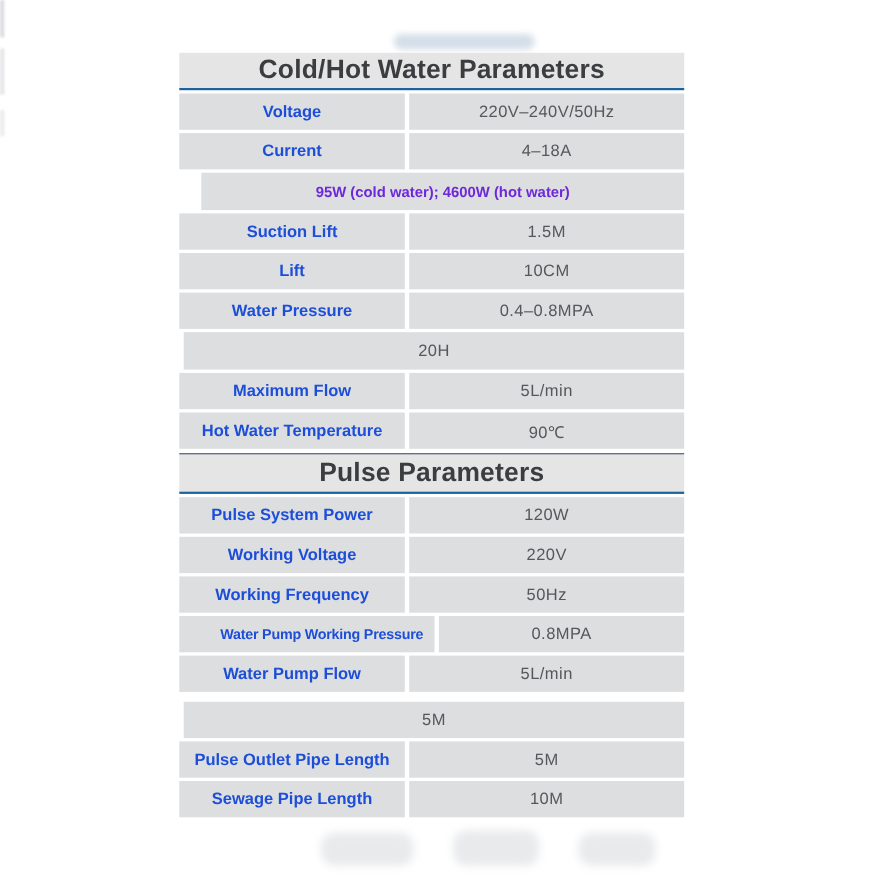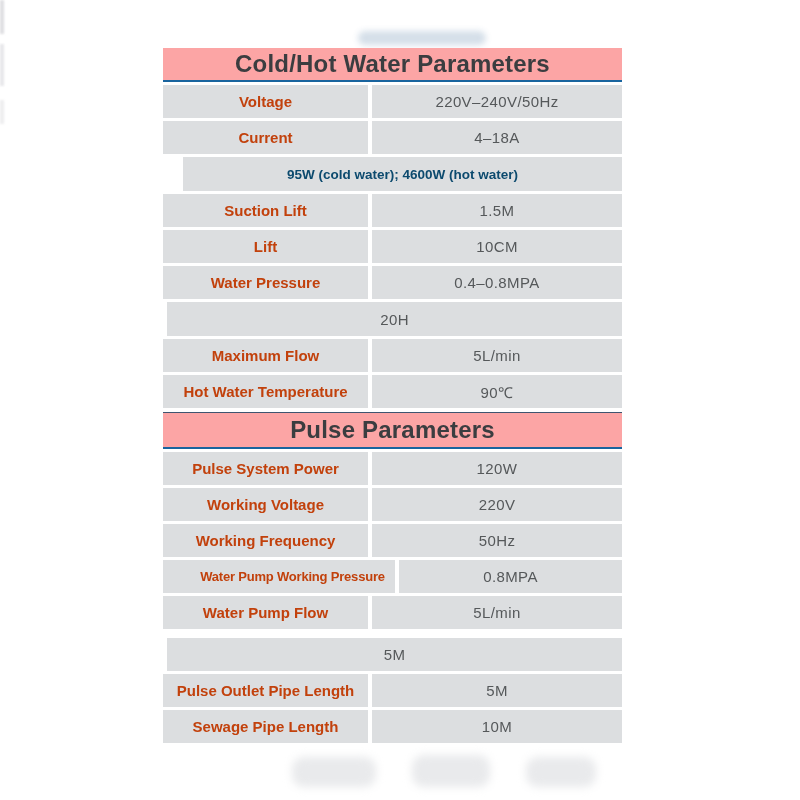--- a/index.html
+++ b/index.html
@@ -12,21 +12,21 @@
     overflow: hidden;
     position: relative;
   }
   #spec-table {
     position: absolute;
     left: 163px;
     top: 48px;
     width: 459px;
   }
   .sec-header {
-    background: #fca5a5;
+    background: #e5e5e5;
     border-bottom: 2px solid #19649e;
     height: 32px;
     display: flex;
     align-items: center;
     justify-content: center;
     font-size: 24px;
     font-weight: bold;
     color: #3b3d40;
     letter-spacing: 0.2px;
   }
@@ -44,34 +44,34 @@
     background: #dcdee0;
     display: flex;
     align-items: center;
     justify-content: center;
     text-align: center;
   }
   .label-cell {
     width: 205px;
     font-weight: bold;
     font-size: 15px;
-    color: #c2410c;
+    color: #1d4ed8;
   }
   .value-cell {
     flex: 1;
     margin-left: 4px;
     font-size: 15px;
     color: #55585a;
     letter-spacing: 0.4px;
   }
   
   .sec1 .row:nth-of-type(4) .value-cell {
     font-weight: bold;
     font-size: 13.5px;
-    color: #0c4a6e;
+    color: #6d28d9;
     letter-spacing: 0px;
     margin-left: 20px;
   }
   .sec1 .row:nth-of-type(4),
   .sec1 .row:nth-of-type(8) { height: 34px; }
   
   .sec2 .row:nth-of-type(5) .label-cell {
     font-size: 13px;
     letter-spacing: -0.2px;
     padding-left: 27px;

